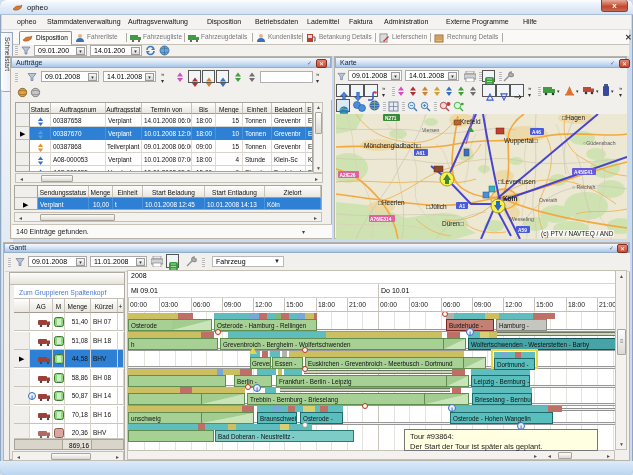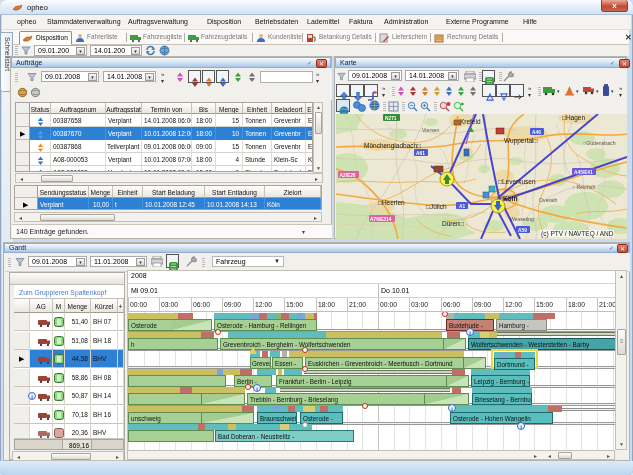--- a/index.html
+++ b/index.html
@@ -980,20 +980,21 @@
 
       <div class="sg tsg" style="left:0;top:112px;width:184px"></div>
         <div class="sg rsg" style="left:70px;top:112px;width:7px"></div>
         <div class="sg olv" style="left:100px;top:112px;width:8px"></div>
         <div class="sg ysg" style="left:152px;top:112px;width:9px"></div>
         <div class="clk" style="left:174px;top:110px;border-color:#999"></div>
       <div class="gbar" style="left:0;top:118px;width:86px"></div>
       <div class="gbar ltb" style="left:87px;top:118px;width:139px">Bad Doberan - Neustrelitz -</div>
       <div class="info" style="left:389px;top:110px">i</div>
     </div>
+    <div class="abs" style="left:400px;top:186px;width:194px;height:22px;background:#ffffe1;border:1px solid #777;z-index:9;font-size:7.5px;line-height:9.5px;color:#222;padding:2px 0 0 5px;">Tour #93864:<br>Der Start der Tour ist später als geplant.</div>
 
     <div class="abs sb" style="left:611px;top:27px;width:12px;height:180px;">
       <span class="sbarr" style="left:3px;top:2px">▲</span>
       <div class="sbthumb" style="left:1px;top:58px;width:9px;height:26px">
           <span style="position:absolute;left:2px;top:8px;font-size:6px;color:#777">≡</span>
         </div>
       <span class="sbarr" style="left:3px;top:170px">▼</span>
     </div>
 
     <div class="abs sb" style="left:123px;top:207px;width:488px;height:10px;">

